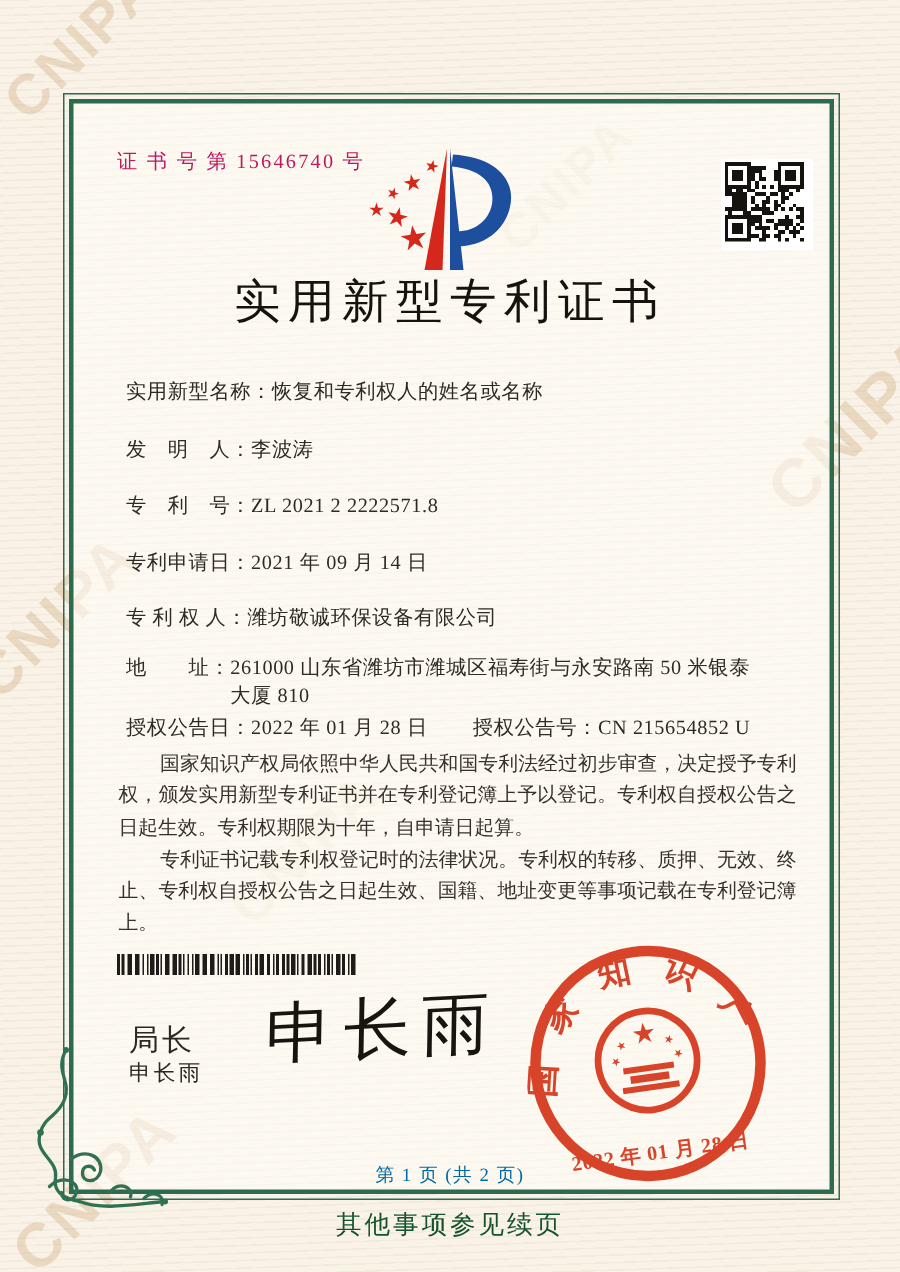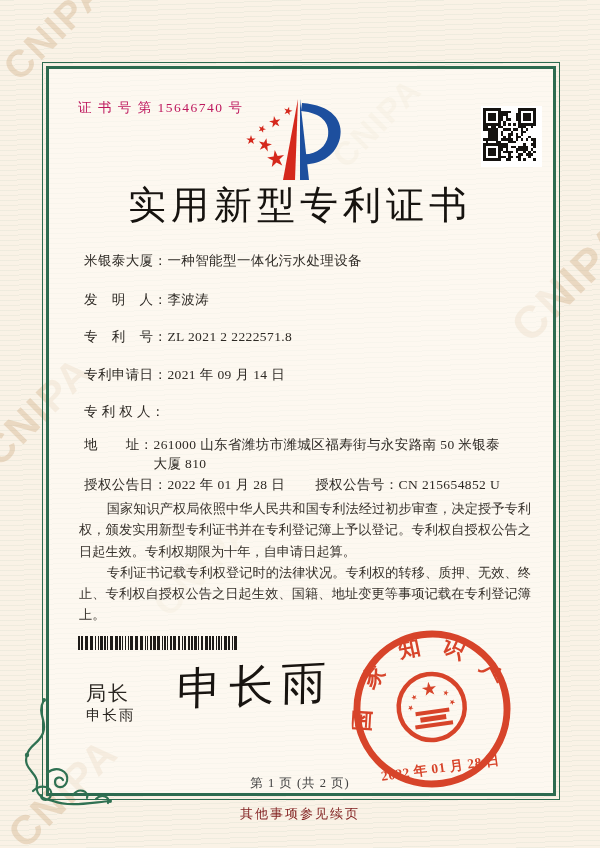--- a/index.html
+++ b/index.html
@@ -24,38 +24,38 @@
   .wm4{left:-30px;top:388px;font-size:41px;}
   .wm5{left:142px;top:546px;font-size:37px;}
   .wm6{left:-4px;top:770px;font-size:41px;}
   .frame{position:absolute;left:42px;top:62px;width:516px;height:736px;border:1.5px solid #2d6b50;}
   .frame-inner{position:absolute;inset:3px;border:3px solid #2d6b50;background:rgba(255,253,247,0.55);}
   .cert-no{position:absolute;left:78px;top:99px;font-size:13.5px;letter-spacing:1.5px;color:#be185d;}
   .logo{position:absolute;left:238px;top:96px;width:124px;height:88px;}
   .qr{position:absolute;left:481px;top:106px;width:57px;height:57px;background:#fff;padding:2px;}
   .qr svg{display:block;width:53px;height:53px;shape-rendering:crispEdges;}
   .title{position:absolute;left:42px;top:180px;width:516px;text-align:center;
-         font-size:38px;letter-spacing:5px;color:#16130f;font-weight:500;}
+         font-size:31px;letter-spacing:5px;color:#16130f;font-weight:500;}
   .row{position:absolute;left:84px;display:flex;font-size:13.5px;color:#2e2a25;letter-spacing:0.4px;line-height:19px;}
   .row .lbl{white-space:pre;flex:none;}
   .r1{top:251px;}.r2{top:290px;}.r3{top:327px;font-family:Liberation Serif, serif;}.r4{top:365px;}.r5{top:402px;}
   .r6{top:435px;}.r6 .val{width:358px;}
   .r7{top:475px;}.r7 .pair2{margin-left:30px;display:flex;}
   .legal{position:absolute;left:79px;top:498px;width:452px;font-size:13.2px;line-height:21.3px;
          color:#36312b;text-align:justify;}
   .legal p{margin:0;text-indent:2.1em;}
   .barcode{position:absolute;left:78px;top:636px;width:161px;height:14px;}
   .barcode i{position:absolute;top:0;bottom:0;background:#1e1b18;}
   .director-title{position:absolute;left:86px;top:680px;font-size:20px;color:#2c2823;letter-spacing:2px;}
   .director-name{position:absolute;left:86px;top:706px;font-size:14.5px;color:#2c2823;letter-spacing:2px;}
   .signature{position:absolute;left:148px;top:656px;width:214px;text-align:center;
              font-size:45px;color:#181410;letter-spacing:7px;transform:rotate(-3deg) skewX(-4deg);}
   .seal{position:absolute;left:350px;top:627px;width:164px;height:164px;transform:rotate(-8deg);opacity:0.95;}
-  .page-no{position:absolute;left:42px;top:775px;width:516px;text-align:center;font-size:12.5px;color:#404040;letter-spacing:1px;}
-  .continuation{position:absolute;left:42px;top:805px;width:516px;text-align:center;font-size:13px;color:#7f1d1d;letter-spacing:2px;}
+  .page-no{position:absolute;left:42px;top:775px;width:516px;text-align:center;font-size:12.5px;color:#0369a1;letter-spacing:1px;}
+  .continuation{position:absolute;left:42px;top:805px;width:516px;text-align:center;font-size:17px;color:#14532d;letter-spacing:2px;}
   .flourish{position:absolute;left:12px;top:694px;width:132px;height:132px;}
   .hidden-defs{position:absolute;width:0;height:0;}
 </style>
 </head>
 <body>
 
 <svg class="hidden-defs" aria-hidden="true">
   <defs>
     <polygon id="ustar" points="0,-1 0.2245,-0.309 0.951,-0.309 0.3633,0.118 0.5878,0.809 0,0.382 -0.5878,0.809 -0.3633,0.118 -0.951,-0.309 -0.2245,-0.309"></polygon>
     <path id="sealArc" d="M 21,104 A 63,63 0 1 1 143,104" fill="none"></path>
@@ -332,37 +332,38 @@
       <rect x="10" y="20" width="1" height="1" fill="#151310"></rect>
       <rect x="14" y="20" width="1" height="1" fill="#151310"></rect>
       <rect x="16" y="20" width="1" height="1" fill="#151310"></rect>
       <rect x="20" y="20" width="1" height="1" fill="#151310"></rect>
     </svg>
 </div>
 
 <div class="title">实用新型专利证书</div>
 
 <div class="row r1">
-  <span class="lbl">米银泰大厦：</span>
-  <span class="val">一种智能型一体化污水处理设备</span>
+  <span class="lbl">实用新型名称：</span>
+  <span class="val">恢复和专利权人的姓名或名称</span>
 </div>
 <div class="row r2">
   <span class="lbl">发　明　人：</span>
   <span class="val">李波涛</span>
 </div>
 <div class="row r3">
   <span class="lbl">专　利　号：</span>
   <span class="val">ZL 2021 2 2222571.8</span>
 </div>
 <div class="row r4">
   <span class="lbl">专利申请日：</span>
   <span class="val">2021 年 09 月 14 日</span>
 </div>
 <div class="row r5">
   <span class="lbl">专 利 权 人：</span>
+  <span class="val">潍坊敬诚环保设备有限公司</span>
 </div>
 <div class="row r6">
   <span class="lbl">地　　址：</span>
   <span class="val">261000 山东省潍坊市潍城区福寿街与永安路南 50 米银泰大厦 810</span>
 </div>
 <div class="row r7">
   <span class="pair1" style="display:flex">
     <span class="lbl">授权公告日：</span>
     <span class="val">2022 年 01 月 28 日</span>
   </span>

